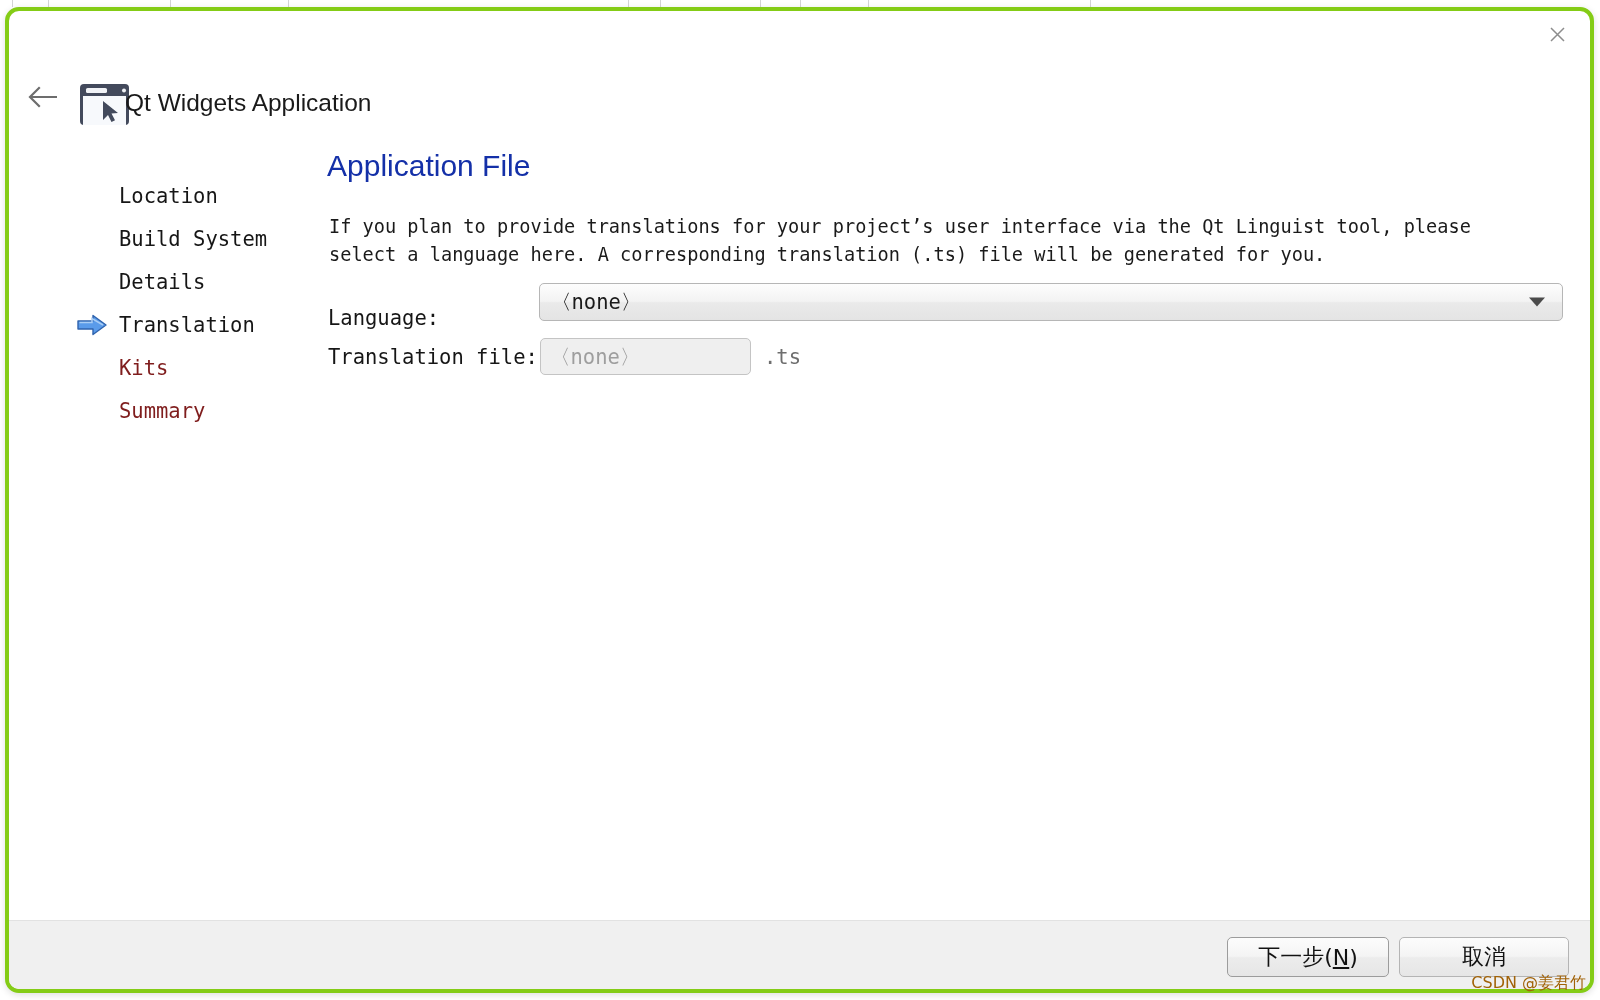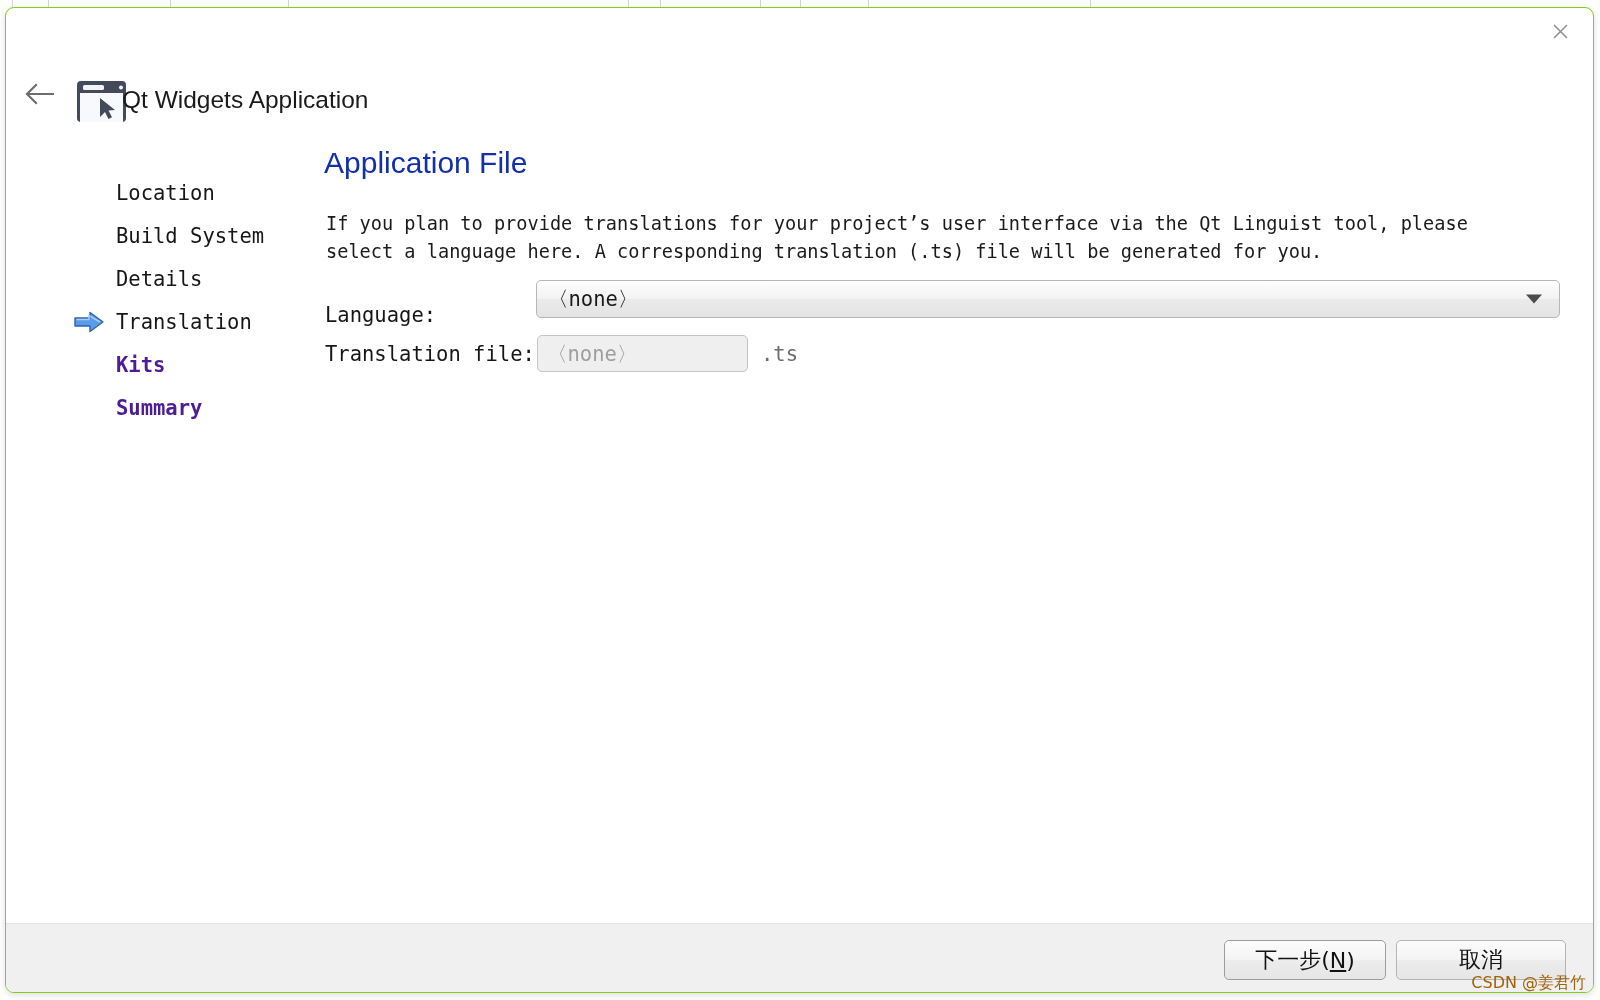--- a/index.html
+++ b/index.html
@@ -31,22 +31,22 @@
   }
 
   
   .dialog {
     position: absolute;
     left: 5px;
     top: 7px;
     width: 1589px;
     height: 986px;
     background: #ffffff;
-    border: 1px solid #84cc16;
-    border-radius: 9px;
+    border: 4px solid #84cc16;
+    border-radius: 14px;
     box-sizing: border-box;
     box-shadow: 0 2px 7px rgba(0,0,0,0.13);
     overflow: hidden;
   }
 
   .titlebar {
     position: absolute;
     left: 0; top: 0;
     width: 100%;
     height: 46px;
@@ -118,23 +118,22 @@
     display: flex;
     align-items: center;
     padding-left: 78px;
     font-family: "DejaVu Sans Mono", monospace;
     font-size: 20.5px;
     color: #161616;
     white-space: nowrap;
     cursor: pointer;
   }
   .nav-item.disabled {
-    color: #4c1d95;
+    color: #7f1d1d;
     cursor: default;
-    font-weight: bold;
   }
   .nav-arrow {
     position: absolute;
     left: 36px;
     top: 50%;
     transform: translateY(-50%);
     width: 30px;
     height: 22px;
     display: none;
   }

